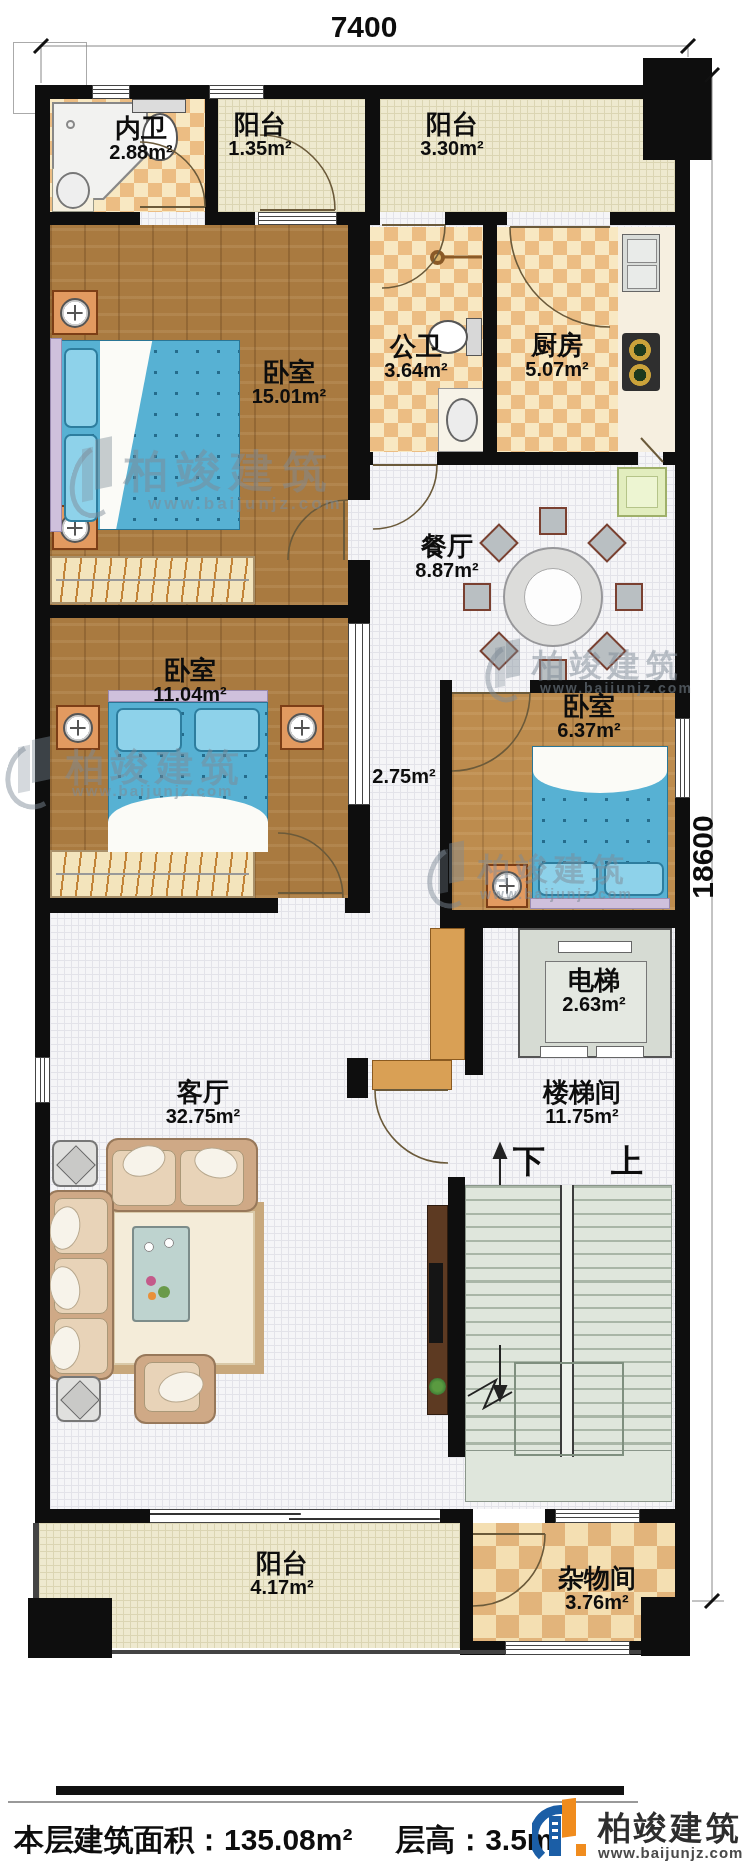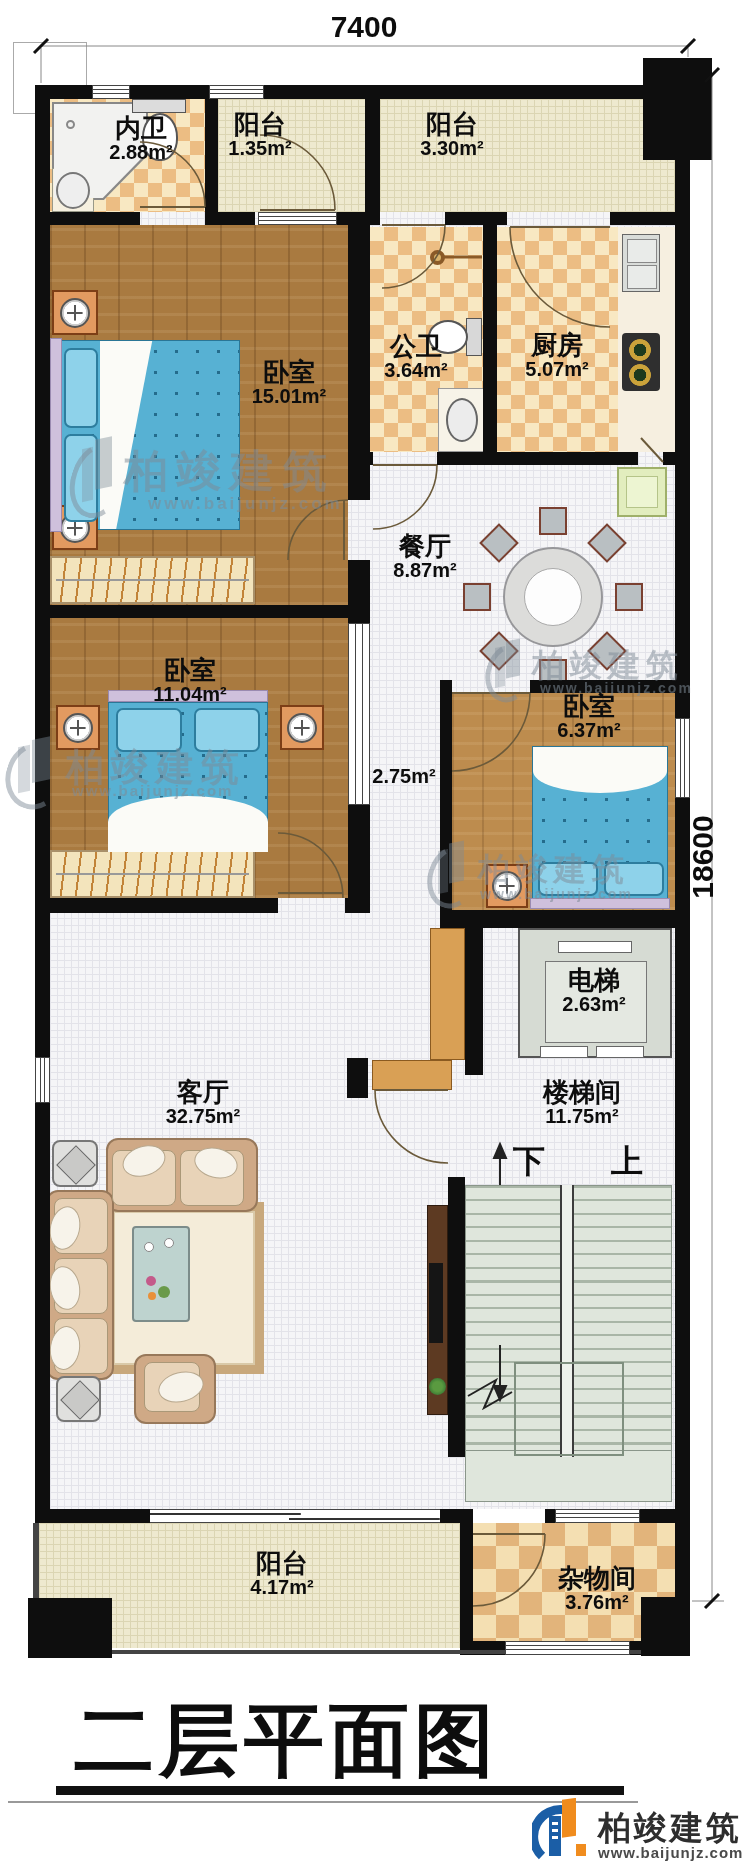--- a/index.html
+++ b/index.html
@@ -355,21 +355,21 @@
     <span class="ar">15.01m²</span>
   </div>
   <div class="room-label" style="left:416px;top:332px;">
     <span class="nm">公卫</span>
     <span class="ar">3.64m²</span>
   </div>
   <div class="room-label" style="left:557px;top:331px;">
     <span class="nm">厨房</span>
     <span class="ar">5.07m²</span>
   </div>
-  <div class="room-label" style="left:425px;top:532px;">
+  <div class="room-label" style="left:447px;top:532px;">
     <span class="nm">餐厅</span>
     <span class="ar">8.87m²</span>
   </div>
   <div class="room-label" style="left:589px;top:692px;">
     <span class="nm">卧室</span>
     <span class="ar">6.37m²</span>
   </div>
   <div class="room-label" style="left:190px;top:656px;">
     <span class="nm">卧室</span>
     <span class="ar">11.04m²</span>
@@ -396,23 +396,27 @@
     <span class="ar">4.17m²</span>
   </div>
   <div class="room-label" style="left:597px;top:1564px;">
     <span class="nm">杂物间</span>
     <span class="ar">3.76m²</span>
   </div>
 
   <div class="dim" style="left:364px;top:10px;transform:translateX(-50%);">7400</div>
   <div class="dim" style="left:633px;top:840px;width:140px;text-align:center;transform:rotate(-90deg);">18600</div>
 
-  <div class="title-cn">二层平面图</div>
   <div class="abs" style="left:56px;top:1786px;width:568px;height:9px;background:#111;z-index:60;"></div>
   <div class="abs" style="left:8px;top:1801px;width:630px;height:2px;background:#999;z-index:60;"></div>
+  <div class="footer-row">
+    <span>本层建筑面积：135.08m²</span>
+    <span style="display:inline-block;width:26px;"></span>
+    <span>层高：3.5m</span>
+  </div>
   <svg class="abs" style="left:532px;top:1798px;z-index:60;" width="60" height="66" viewBox="0 0 60 66">
     <path d="M10 58 A27 27 0 0 1 34 12" stroke="#1b5ea6" stroke-width="9" fill="none"></path>
     <rect x="30" y="6" width="14" height="38" fill="#f08c1e" transform="skewY(-8)"></rect>
     <rect x="17" y="18" width="12" height="40" fill="#1b5ea6"></rect>
     <rect x="20" y="24" width="6" height="3" fill="#fff"></rect>
       <rect x="20" y="31" width="6" height="3" fill="#fff"></rect>
       <rect x="20" y="38" width="6" height="3" fill="#fff"></rect>
     <rect x="44" y="46" width="10" height="12" fill="#f08c1e"></rect>
   </svg>
   <div class="brand-name">柏竣建筑</div>

